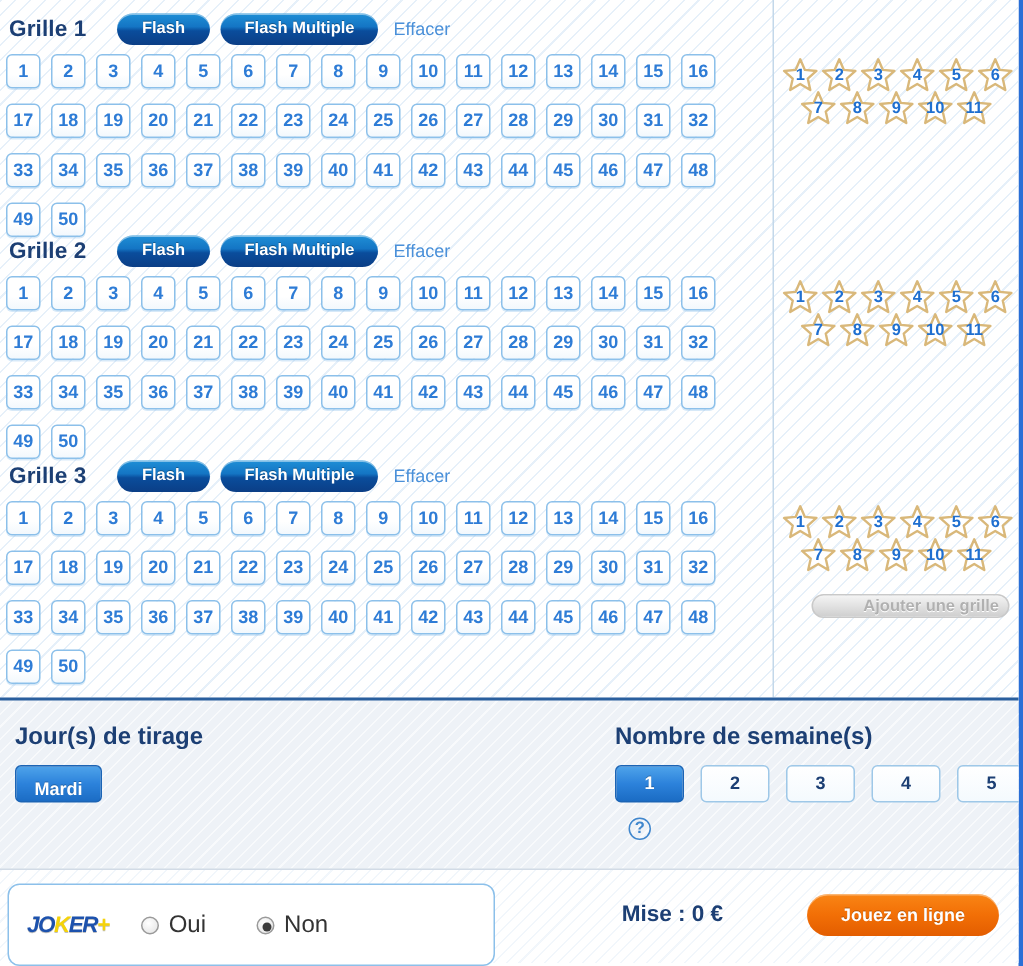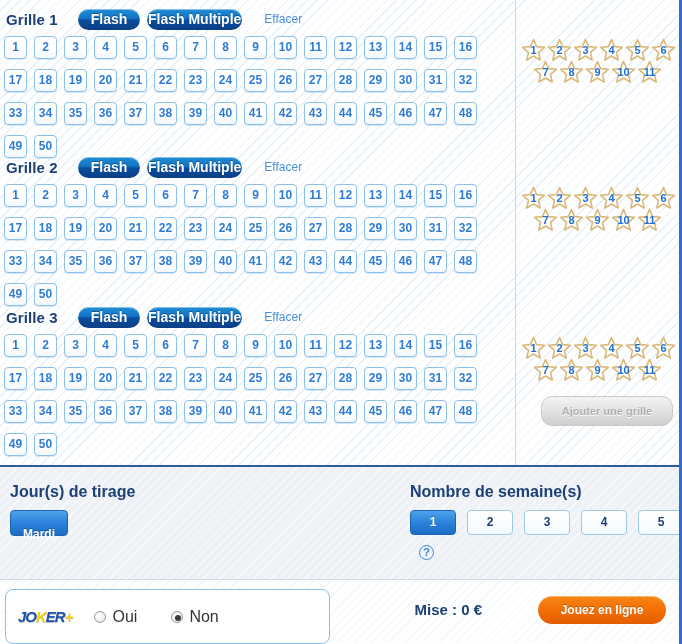--- a/index.html
+++ b/index.html
@@ -49,40 +49,40 @@
   .grille-title {
     font-size: 15px;
     font-weight: bold;
     color: #1c3f74;
     width: 72px;
     letter-spacing: .1px;
   }
   .btn-flash {
     height: 21px;
     min-width: 62px;
-    padding: 0 1px;
+    padding: 0 16px;
     margin-right: 7px;
     border: none;
     border-radius: 11px;
     color: #ffffff;
-    font-size: 14px;
+    font-size: 11px;
     font-weight: bold;
     font-family: "Liberation Sans", sans-serif;
     cursor: pointer;
     background: linear-gradient(to bottom, #1f8fd6 0%, #1475c4 42%, #0a4d9c 55%, #0b3e86 100%);
     box-shadow: inset 0 1px 0 rgba(255,255,255,.45);
     text-shadow: 0 -1px 0 rgba(0,0,0,.3);
     line-height: 21px;
   }
   .link-effacer {
     font-size: 12px;
     color: #4a90d9;
     text-decoration: none;
     cursor: pointer;
-    margin-left: 15px;
+    margin-left: 3px;
   }
 
   
   .numbers {
     display: flex;
     flex-wrap: wrap;
     width: 510px;
     padding-left: 4px;
   }
   .num {
@@ -125,30 +125,31 @@
     font-weight: bold;
     color: #1f6fd0;
     pointer-events: none;
   }
   .stars-row.second { margin-left: 12px; margin-top: -2px; }
 
   .btn-add-grille {
     margin-top: 14px;
     margin-left: 20px;
     width: 132px;
-    height: 30px;
+    height: 16px;
     border: 1px solid #c9c9c9;
     border-radius: 11px;
     background: linear-gradient(to bottom, #f4f4f4 0%, #e2e2e2 50%, #cfcfcf 100%);
     color: #b0b0b0;
     font-size: 11px;
     font-weight: bold;
     font-family: "Liberation Sans", sans-serif;
     text-shadow: 0 1px 0 #ffffff;
     cursor: pointer;
+    text-align: right;
   }
 
   
   .options-panel {
     position: relative;
     width: 682px;
     height: 115px;
     background: #eef2f7;
     border-top: 2px solid #2a5f9e;
     border-bottom: 1px solid #d2dbe6;
@@ -171,21 +172,21 @@
   .chip-row { display: flex; margin-top: 9px; }
   .chip {
     height: 25px;
     border-radius: 4px;
     font-size: 12px;
     font-weight: bold;
     font-family: "Liberation Sans", sans-serif;
     cursor: pointer;
     line-height: 23px;
     text-align: center;
-    padding: 12px 12px;
+    padding: 4px 12px;
     margin-right: 8px;
     border: 1px solid #9ec8e8;
     background: linear-gradient(to bottom, #ffffff 0%, #f4fafe 100%);
     color: #1c3f74;
   }
   .chip.on {
     border: 1px solid #1b64b5;
     background: linear-gradient(to bottom, #4ea3ea 0%, #2c82db 50%, #1b6cc4 100%);
     color: #ffffff;
     text-shadow: 0 -1px 0 rgba(0,0,0,.25);

